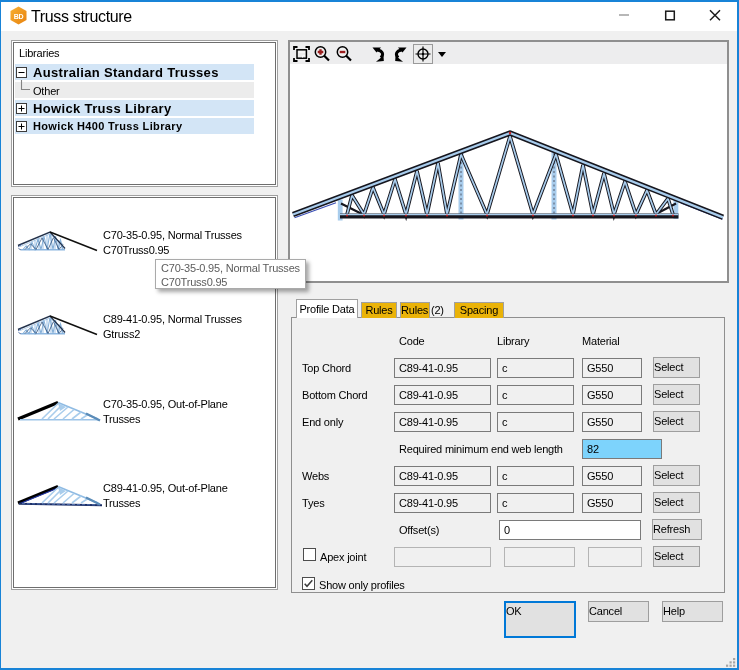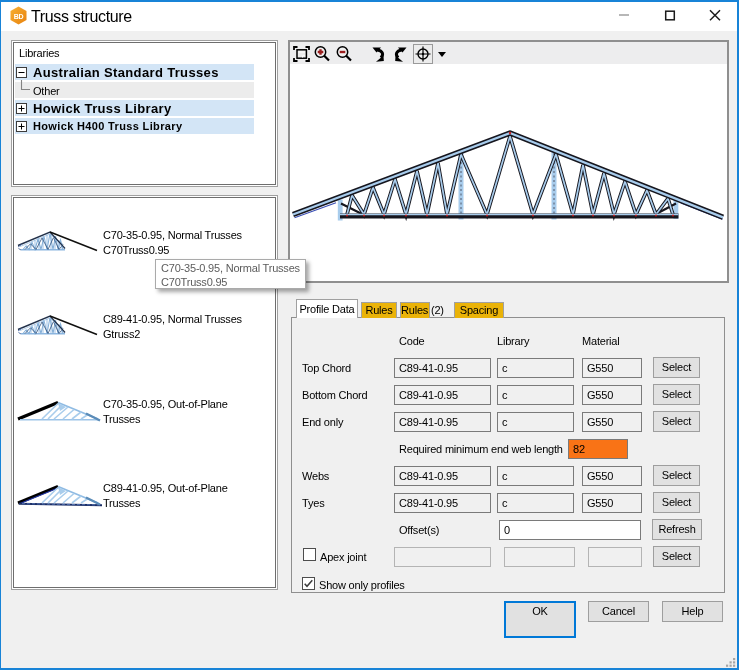--- a/index.html
+++ b/index.html
@@ -4,21 +4,21 @@
 html,body{width:739px;height:670px;overflow:hidden}
 body{font-family:"Liberation Sans",sans-serif;font-size:11px;letter-spacing:-0.2px;color:#000;position:relative;background:#f0f0f0}
 .abs{position:absolute}
 #win{position:absolute;left:0;top:0;width:739px;height:670px;border-left:1px solid #1883d7;border-right:2px solid #1883d7;border-top:2px solid #1883d7;border-bottom:2px solid #1883d7;background:#f0f0f0}
 #title{position:absolute;left:1px;top:2px;width:736px;height:29px;background:#fff}
 #ttext{position:absolute;left:31px;top:8px;font-size:16px;letter-spacing:-0.35px}
 .p3d{position:absolute;background:#fff;border:1px solid #a0a0a0;padding:1px}
 .p3din{width:100%;height:100%;border:1px solid #6e6e6e;background:#fff}
 .trow{position:absolute;left:15px;width:239px;height:16px}
 .fld{position:absolute;height:20px;background:#f0f0f0;border:1px solid #7a7a7a;font-size:11px;line-height:18px;padding-left:4px}
-.btn{position:absolute;height:21px;background:#e1e1e1;border:1px solid #9e9e9e;font-size:11px;text-align:center;line-height:19px}
+.btn{position:absolute;height:21px;background:#e1e1e1;border:1px solid #9e9e9e;font-size:11px;text-align:left;line-height:19px}
 .lbl{position:absolute;font-size:11px;white-space:nowrap;line-height:15px}
 .cb{position:absolute;width:13px;height:13px;border:1px solid #4d4d4d;background:#fff}
 .tab{position:absolute;background:#eab308;border:1px solid #a0a0a0;border-bottom:none;font-size:11px;text-align:center;white-space:nowrap}
 </style></head><body>
 <div id="win"></div>
 <div id="title"></div>
 <svg class="abs" style="left:9px;top:6px" width="19" height="19" viewBox="0 0 19 19">
  <defs>
       <linearGradient id="hg" x1="0" y1="0" x2="1" y2="1">
         <stop offset="0" stop-color="#f7b033"></stop>
@@ -246,21 +246,21 @@
     <div class="btn" style="left:653px;top:411px;width:47px">Select</div>
     <div class="fld" style="left:394px;top:466px;width:97px">C89-41-0.95</div>
     <div class="fld" style="left:497px;top:466px;width:77px">c</div>
     <div class="fld" style="left:582px;top:466px;width:60px">G550</div>
     <div class="btn" style="left:653px;top:465px;width:47px">Select</div>
     <div class="fld" style="left:394px;top:493px;width:97px">C89-41-0.95</div>
     <div class="fld" style="left:497px;top:493px;width:77px">c</div>
     <div class="fld" style="left:582px;top:493px;width:60px">G550</div>
     <div class="btn" style="left:653px;top:492px;width:47px">Select</div>
   </div>
-<div class="fld" style="left:568px;top:439px;width:60px;background:#f97316">82</div>
+<div class="fld" style="left:582px;top:439px;width:80px;background:#7dd3fc">82</div>
 <div class="fld" style="left:499px;top:520px;width:142px;background:#fff">0</div>
 <div class="btn" style="left:652px;top:519px;width:50px">Refresh</div>
 <div class="fld" style="left:394px;top:547px;width:97px;border-color:#b4b4b4"></div>
 <div class="fld" style="left:504px;top:547px;width:71px;border-color:#b4b4b4"></div>
 <div class="fld" style="left:588px;top:547px;width:54px;border-color:#b4b4b4"></div>
 <div class="btn" style="left:653px;top:546px;width:47px">Select</div>
 <div class="cb" style="left:303px;top:548px"></div>
 <div class="cb" style="left:302px;top:577px"></div>
 <svg class="abs" style="left:302px;top:577px;z-index:2" width="13" height="13" viewBox="0 0 13 13">
     <path d="M2.7 6.8 L5 9.3 L10.3 3.2" fill="none" stroke="#3c3c3c" stroke-width="1.5"></path>

